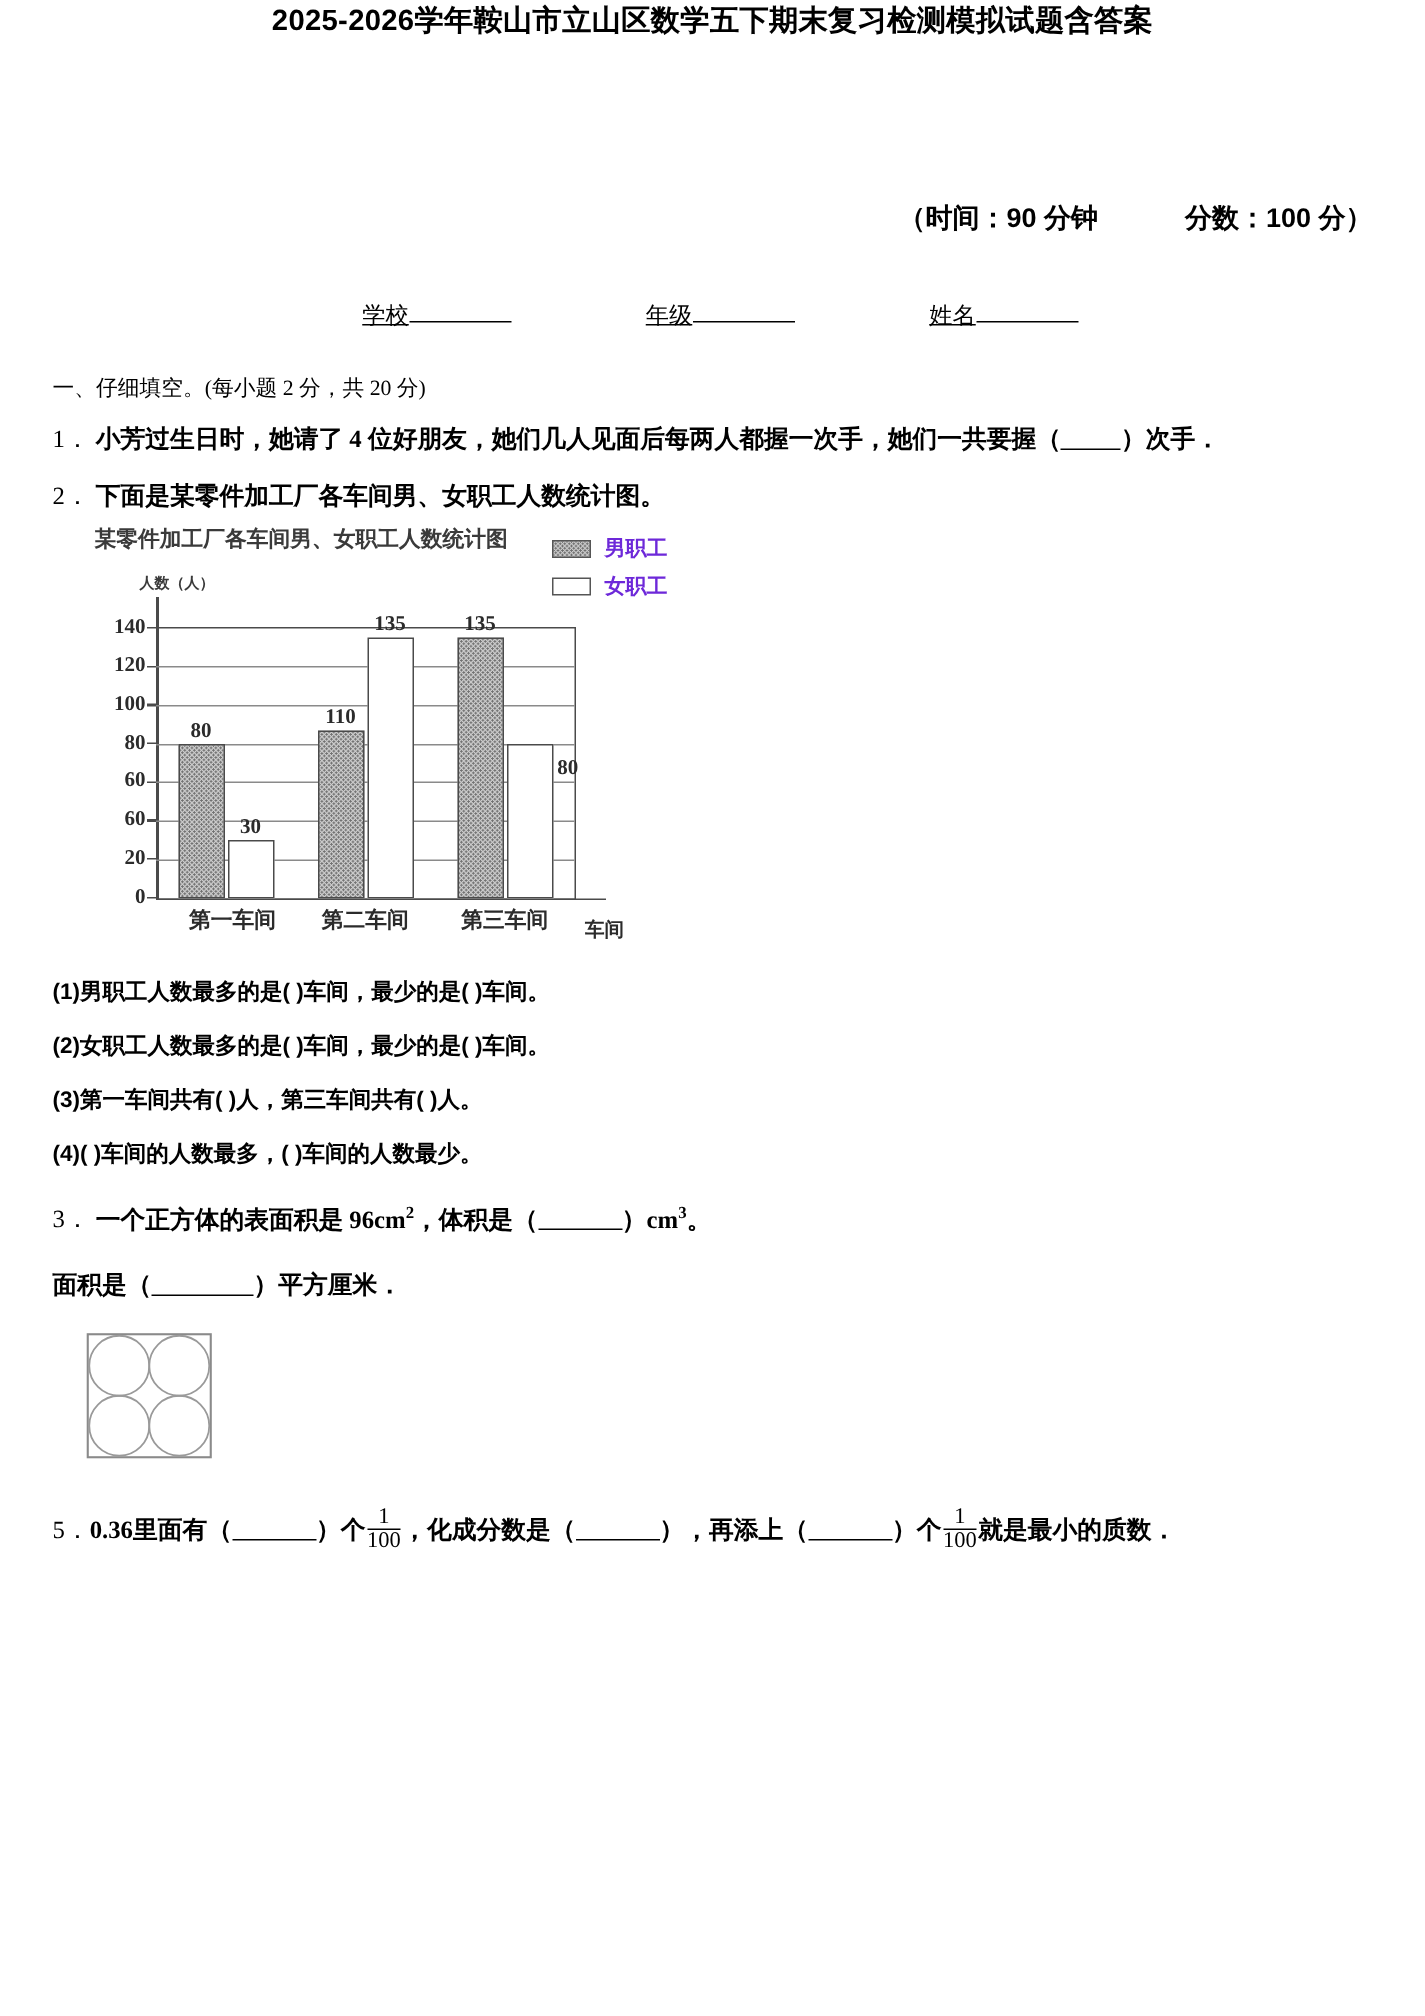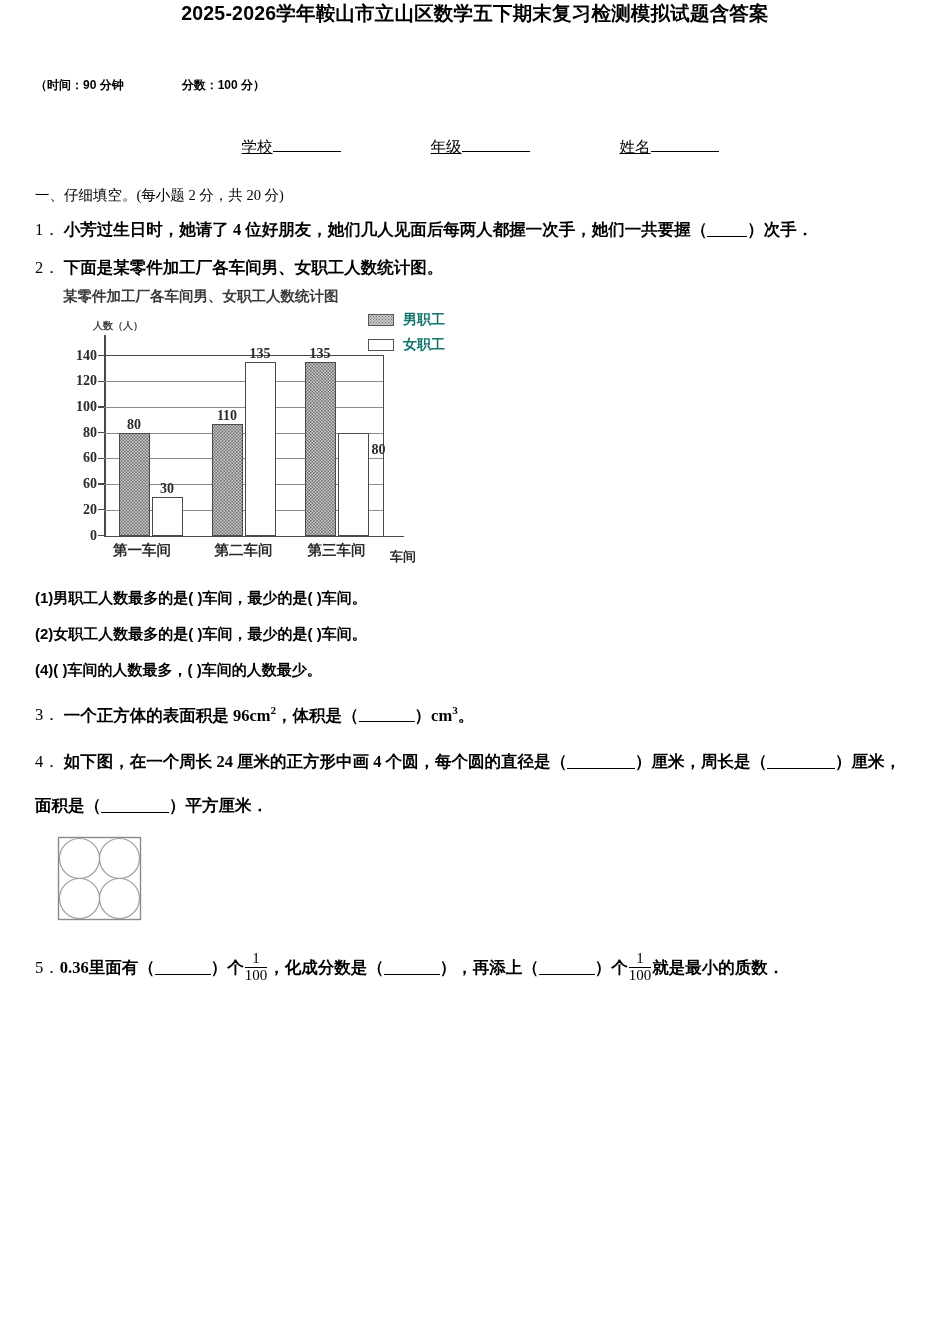--- a/index.html
+++ b/index.html
@@ -26,23 +26,23 @@
   
   .doc-title {
     margin: 0;
     text-align: center;
     font-size: 19.5px;
     font-weight: bold;
     letter-spacing: 0.2px;
     font-family: "Liberation Sans", "DejaVu Sans", sans-serif;
   }
   .exam-meta {
-    margin-top: 50px;
-    text-align: left;
-    font-size: 12px;
+    margin-top: 106px;
+    text-align: right;
+    font-size: 18px;
     font-weight: bold;
     font-family: "Liberation Sans", "DejaVu Sans", sans-serif;
   }
   .exam-meta .gap { display: inline-block; width: 58px; }
   .id-row {
     margin-top: 43px;
     font-size: 15.5px;
     display: flex;
     justify-content: center;
     gap: 90px;
@@ -87,24 +87,24 @@
   .chart-title {
     position: absolute;
     left: 16px; top: 0;
     font-size: 14.5px;
     font-weight: bold;
     white-space: nowrap;
     color: #3a3a3a;
   }
   .legend {
     position: absolute;
-    right: 2px; top: 24px;
+    right: 2px; top: 7px;
     font-size: 14px;
     font-weight: bold;
-    color: #0f766e;
+    color: #6d28d9;
   }
   .legend-row {
     display: flex;
     align-items: center;
     gap: 9px;
     margin-bottom: 7px;
   }
   .swatch {
     width: 26px; height: 12px;
     border: 1.4px solid #555;
@@ -327,36 +327,34 @@
         </div>
         <div class="bar male" style="left: 200.5px; width: 31px; height: 173.571px;">
           <span class="bar-value">135</span>
         </div>
         <div class="bar female" style="left: 233.5px; width: 31px; height: 102.857px;">
           <span class="bar-value side">80</span>
         </div>
       </div>
 
     <div class="xaxis-title">车间</div>
-  <div class="xtick-label" style="left: 95px; text-align: center;">第一车间</div>
+  <div class="xtick-label" style="left: 108px; text-align: center;">第一车间</div>
       <div class="xtick-label" style="left: 196.5px;">第二车间</div>
       <div class="xtick-label" style="left: 289.5px;">第三车间</div>
     </div>
 
   <div class="sub-q">(1)男职工人数最多的是( )车间，最少的是( )车间。</div>
   <div class="sub-q">(2)女职工人数最多的是( )车间，最少的是( )车间。</div>
+  <div class="sub-q">(3)第一车间共有( )人，第三车间共有( )人。</div>
   <div class="sub-q">(4)( )车间的人数最多，( )车间的人数最少。</div>
 
   <div class="q" style="margin-top:22px">
     <span class="num">3．</span><span class="q-strong">一个正方体的表面积是 96cm</span><span class="sup q-strong">2</span><span class="q-strong">，体积是（</span><span class="ul-m"></span><span class="q-strong">）cm</span><span class="sup q-strong">3</span><span class="q-strong">。</span>
   </div>
 
-  <div class="q" style="margin-top:22px">
-    <span class="num">4．</span><span class="q-strong">如下图，在一个周长 24 厘米的正方形中画 4 个圆，每个圆的直径是（</span><span class="ul-l"></span><span class="q-strong">）厘米，周长是（</span><span class="ul-l"></span><span class="q-strong">）厘米，</span>
-  </div>
   <div class="q q4-line2">
     <span class="q-strong">面积是（</span><span class="ul-l"></span><span class="q-strong">）平方厘米．</span>
   </div>
 
   <div class="fig-square">
     <svg width="85" height="85" viewBox="0 0 85 85">
       <rect x="1.5" y="1.5" width="82" height="82" fill="none" stroke="#8a8a8a" stroke-width="1.4"></rect>
       <circle cx="22.5" cy="22.5" r="20" fill="none" stroke="#9a9a9a" stroke-width="1.2"></circle>
       <circle cx="62.5" cy="22.5" r="20" fill="none" stroke="#9a9a9a" stroke-width="1.2"></circle>
       <circle cx="22.5" cy="62.5" r="20" fill="none" stroke="#9a9a9a" stroke-width="1.2"></circle>

